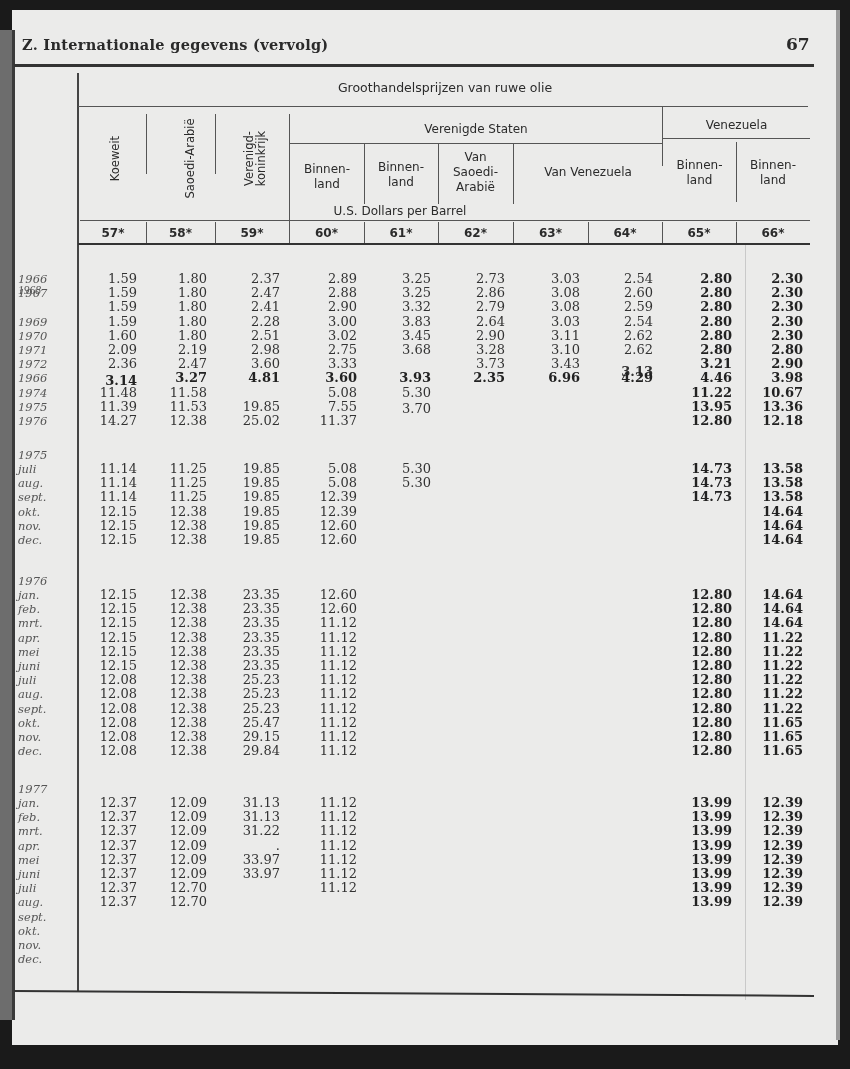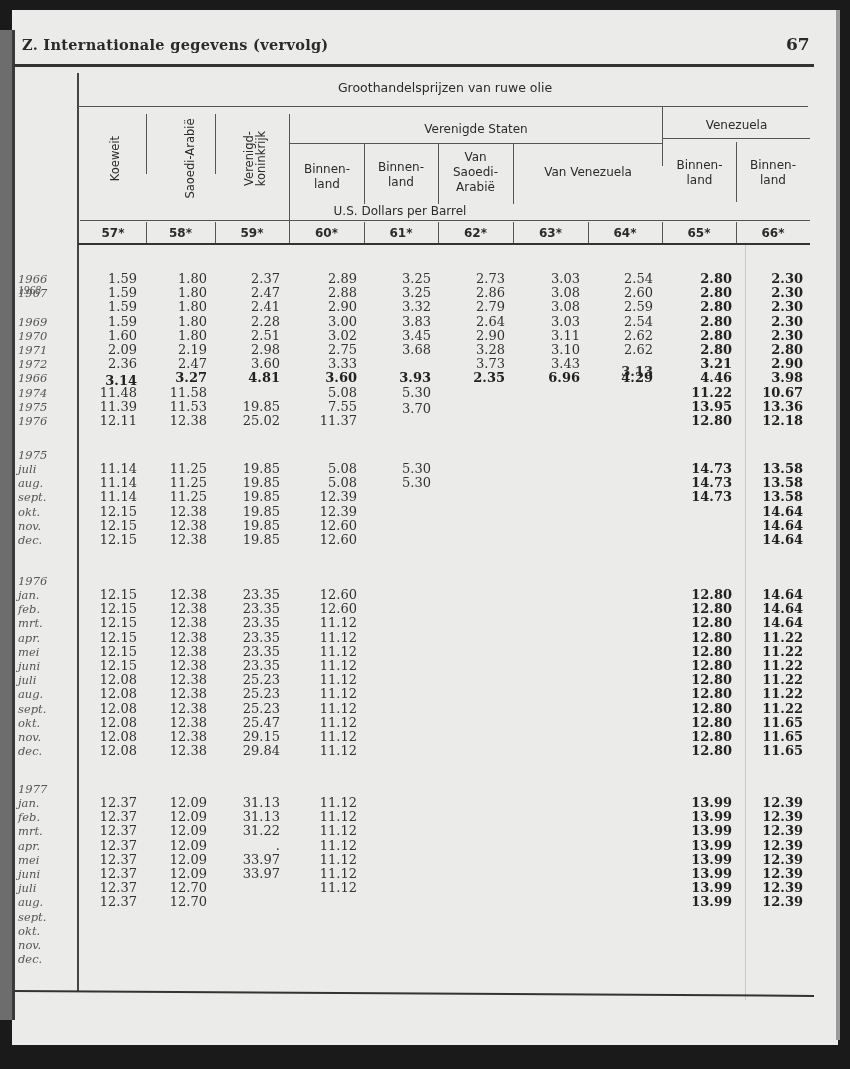--- a/index.html
+++ b/index.html
@@ -190,21 +190,21 @@
     <div class="cell b" style="left: 672px; top: 385.6px;">11.22</div>
     <div class="cell b" style="left: 743px; top: 385.6px;">10.67</div>
     <div class="rowlabel" style="top: 399.8px;">1975</div>
     <div class="cell" style="left: 77px; top: 399.8px;">11.39</div>
     <div class="cell" style="left: 147px; top: 399.8px;">11.53</div>
     <div class="cell" style="left: 220px; top: 399.8px;">19.85</div>
     <div class="cell" style="left: 297px; top: 399.8px;">7.55</div>
     <div class="cell b" style="left: 672px; top: 399.8px;">13.95</div>
     <div class="cell b" style="left: 743px; top: 399.8px;">13.36</div>
     <div class="rowlabel" style="top: 414px;">1976</div>
-    <div class="cell" style="left: 77px; top: 414px;">12.11</div>
+    <div class="cell" style="left: 77px; top: 414px;">14.27</div>
     <div class="cell" style="left: 147px; top: 414px;">12.38</div>
     <div class="cell" style="left: 220px; top: 414px;">25.02</div>
     <div class="cell" style="left: 297px; top: 414px;">11.37</div>
     <div class="cell b" style="left: 672px; top: 414px;">12.80</div>
     <div class="cell b" style="left: 743px; top: 414px;">12.18</div>
     <div class="rowlabel" style="top: 448px;">1975</div>
     <div class="rowlabel" style="top: 462px;">juli</div>
     <div class="cell" style="left: 77px; top: 462px;">11.14</div>
     <div class="cell" style="left: 147px; top: 462px;">11.25</div>
     <div class="cell" style="left: 220px; top: 462px;">19.85</div>

